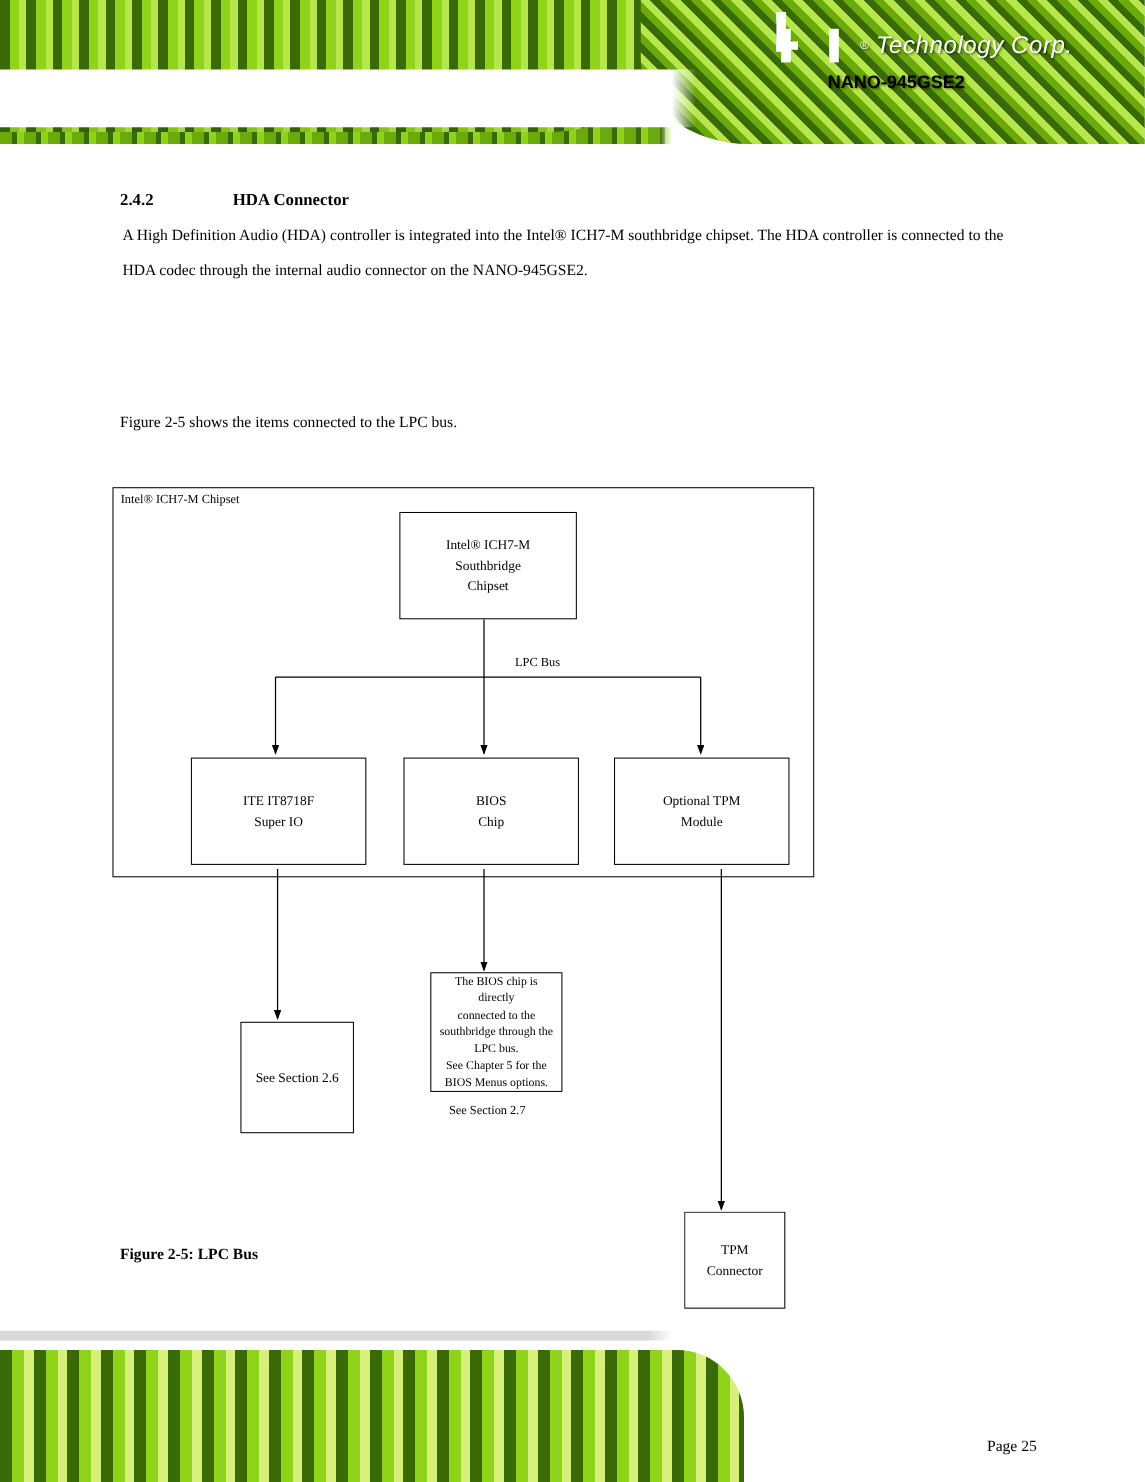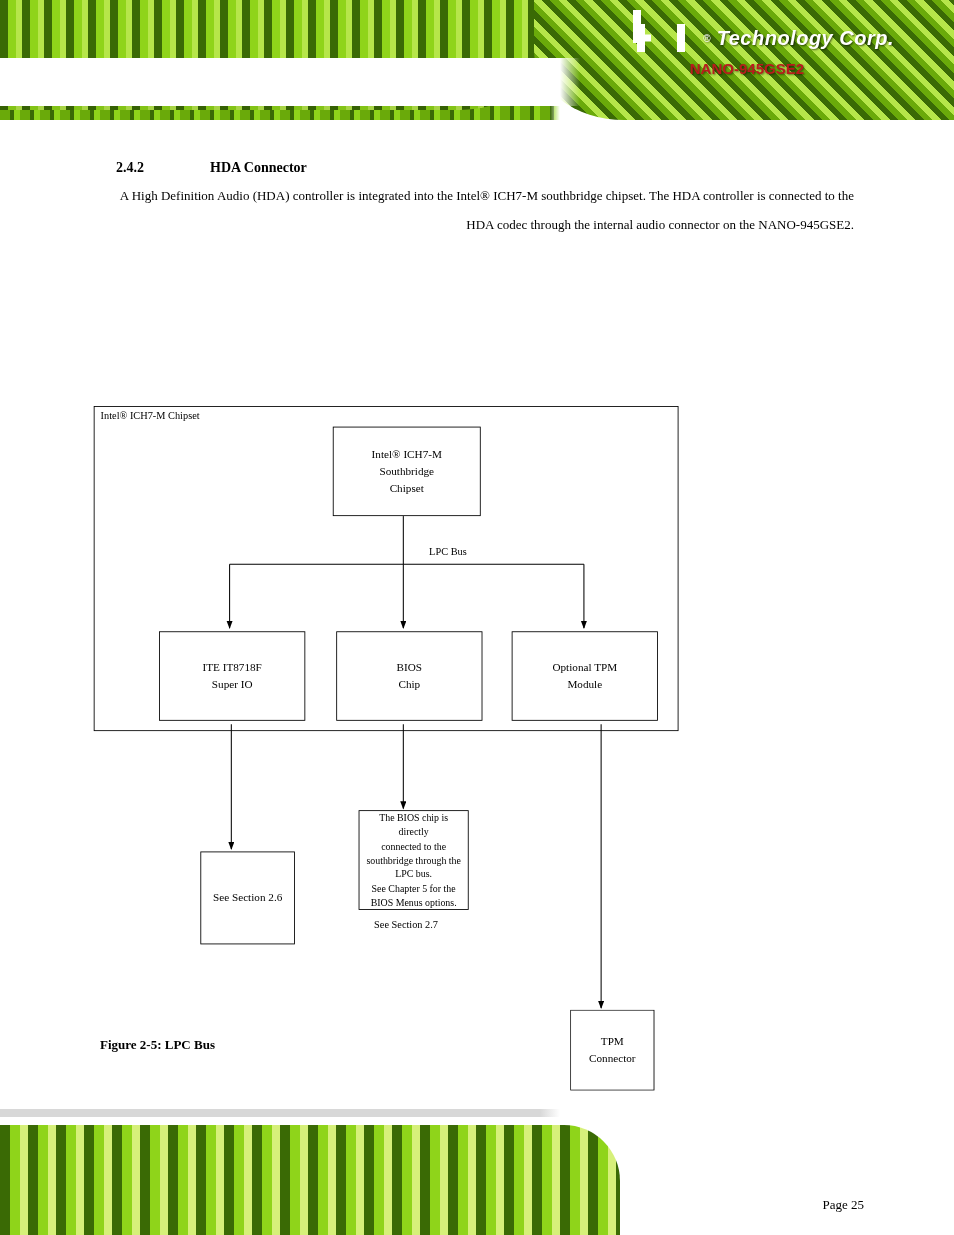--- a/index.html
+++ b/index.html
@@ -41,21 +41,21 @@
   }
   .logo .mark .bar{ position:absolute; background:#fff; }
   .logo .mark .i1{ left:4px; top:6px; width:8px; height:28px; }
   .logo .mark .e { left:16px; top:6px; width:26px; height:28px;
     border-top:8px solid #fff; border-bottom:8px solid #fff; border-left:8px solid #fff;}
   .logo .mark .e::after{content:"";position:absolute;left:0;top:50%;transform:translateY(-50%);width:18px;height:7px;background:#fff;}
   .logo .mark .i2{ left:44px; top:6px; width:8px; height:28px; }
   .logo .mark .sq{ left:16px; top:-2px; width:9px; height:9px; background:#d8232a;}
   .logo .mark .sq2{ left:46px; top:-2px; width:9px; height:9px; background:#1b6fd6;}
   .logo .reg{ font-size:10px; vertical-align:top;}
-  .logo .txt{ font-weight:700; font-size:20px; letter-spacing:0.5px; font-style:italic;}
+  .logo .txt{ font-weight:400; font-size:20px; letter-spacing:0.5px; font-style:italic;}
 
   .footer-deco{
     position:absolute; bottom:0; left:0; width:100%; height:130px; z-index:0;
     background: #fff;
   }
   .footer-deco .band{
     position:absolute; left:0; bottom:0; width:620px; height:110px;
     background: repeating-linear-gradient(90deg, #3a6a05 0 10px, #8fd41a 10px 20px, #d6f07a 20px 28px);
     border-top-right-radius: 56px;
   }
@@ -106,53 +106,54 @@
     <span class="bar i1"></span>
     <span class="e"></span>
     <span class="bar i2"></span>
     <span class="sq"></span>
     <span class="sq2"></span>
   </div>
   <span class="reg">®</span>
   <span class="txt">Technology Corp.</span>
 </div>
 
-<div style="position:absolute; top:60px; right:150px; z-index:3; font-weight:700; font-size:15px; color:#b91c1c; text-shadow:1px 1px 2px rgba(0,0,0,0.5);">NANO-945GSE2</div>
+<div style="position:absolute; top:60px; right:150px; z-index:3; font-weight:700; font-size:15px; color:#000000; text-shadow:1px 1px 2px rgba(0,0,0,0.5);">NANO-945GSE2</div>
 
 <div class="content">
 
   <div class="section-title">
     <span class="num">2.4.2</span>
     <span>HDA Connector</span>
   </div>
   <div class="section-body">A High Definition Audio (HDA) controller is integrated into the Intel® ICH7-M southbridge chipset. The HDA controller is connected to the HDA codec through the internal audio connector on the NANO-945GSE2.</div>
 
 </div>
 
 <style>
   
   .content{ display:block; }
   .content .section-body{ margin-bottom:10px; }
   .content .section-title{ font-size:14px; }
 </style>
 
 <style>
-  .content{ top:160px;margin-left:16px; }
+  .content{ top:160px; }
   .sec25-head{
     position:absolute; left:100px; top:322px; right:100px; z-index:3;
     font-family:"Times New Roman", serif;
   }
   .sec25-head .t{ font-size:20px; font-weight:700; display:flex; gap:14px; align-items:baseline; }
   .sec25-head .b{ font-size:13px; line-height:2.2; margin-top:16px; }
   .content{ height:auto; bottom:auto; }
-  .content .section-body{ margin-bottom:0;text-align:right; }
+  .content .section-body{ margin-bottom:0; }
   
 </style>
 
 <div class="sec25-head">
+  <div class="b">Figure 2-5 shows the items connected to the LPC bus.</div>
 </div>
 
 <style>
   .diagram2{ position:absolute; left:92px; top:406px; width:740px; height:720px; z-index:2;}
   .diagram2 .abs{ position:absolute; }
   .diagram2 .box, .diagram2 .outer-box{ border:1.3px solid #000; }
   .diagram2 .box{ background:#fff; font-family:"Times New Roman",serif; font-size:13px;
     display:flex; flex-direction:column; align-items:center; justify-content:center; text-align:center; line-height:1.55; padding:5px;}
   .diagram2 .label-small{ font-family:"Times New Roman",serif; font-size:12px; }
   .diagram2 svg.lines{ position:absolute; inset:0; width:100%; height:100%; }

